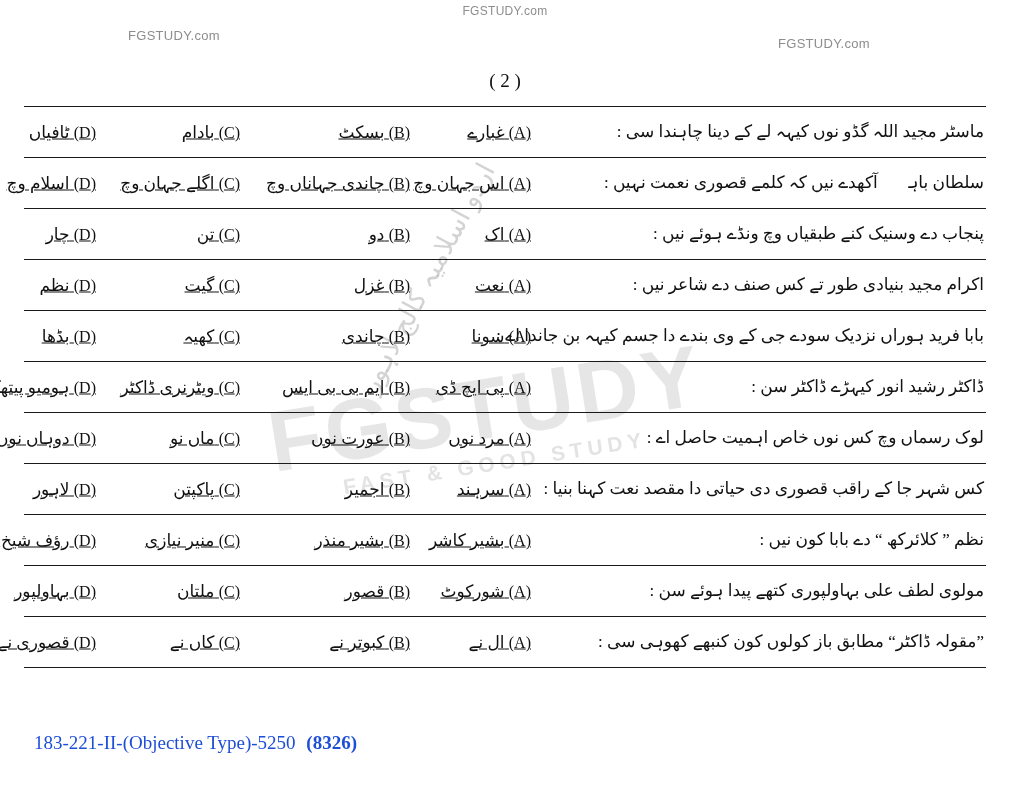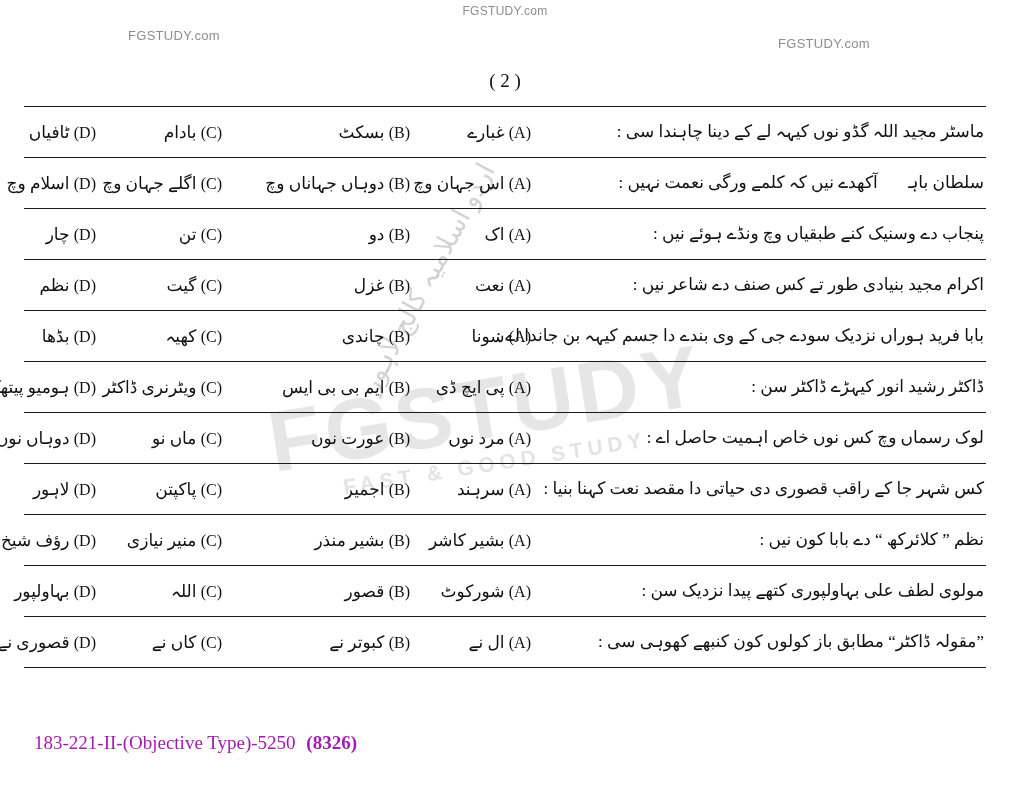--- a/index.html
+++ b/index.html
@@ -138,38 +138,39 @@
     direction: rtl;
     line-height: 1.25;
   }
   .opt {
     position: absolute;
     top: 50%;
     transform: translateY(-50%);
     font-size: 17px;
     white-space: nowrap;
     direction: rtl;
+    text-decoration: underline;
   }
   .opt .lbl {
     font-family: "Liberation Serif", serif;
     font-size: 16px;
   }
   .opt-a { right: 455px; }
   .opt-b { right: 576px; }
-  .opt-c { right: 764px; }
+  .opt-c { right: 746px; }
   .opt-d { right: 890px; }
 
   
   .footer {
     position: absolute;
     left: 34px;
     top: 732px;
     font-family: "Liberation Serif", serif;
     font-size: 19px;
-    color: #a21caf;
+    color: #1d4ed8;
     white-space: nowrap;
   }
   .footer .code {
     font-weight: bold;
     margin-left: 6px;
   }
 </style>
 </head>
 <body>
 
@@ -196,23 +197,23 @@
           <span class="opt opt-a"><span class="lbl">(A)</span> <span>غبارے</span></span>
           <span class="opt opt-b"><span class="lbl">(B)</span> <span>بسکٹ</span></span>
           <span class="opt opt-c"><span class="lbl">(C)</span> <span>بادام</span></span>
           <span class="opt opt-d"><span class="lbl">(D)</span> <span>ٹافیاں</span></span>
         </div>
       </td>
     </tr>
     <tr>
       <td class="q-cell">
         <div class="q-line">
-          <span class="q-text">سلطان باہوؒ آکھدے نیں کہ کلمے ورگی نعمت نہیں :</span>
+          <span class="q-text">سلطان باہوؒ آکھدے نیں کہ کلمے قصوری نعمت نہیں :</span>
           <span class="opt opt-a"><span class="lbl">(A)</span> <span>اس جہان وچ</span></span>
-          <span class="opt opt-b"><span class="lbl">(B)</span> <span>دوہاں جہاناں وچ</span></span>
+          <span class="opt opt-b"><span class="lbl">(B)</span> <span>چاندی جہاناں وچ</span></span>
           <span class="opt opt-c"><span class="lbl">(C)</span> <span>اگلے جہان وچ</span></span>
           <span class="opt opt-d"><span class="lbl">(D)</span> <span>اسلام وچ</span></span>
         </div>
       </td>
     </tr>
     <tr>
       <td class="q-cell">
         <div class="q-line">
           <span class="q-text">پنجاب دے وسنیک کنے طبقیاں وچ ونڈے ہوئے نیں :</span>
           <span class="opt opt-a"><span class="lbl">(A)</span> <span>اک</span></span>
@@ -284,24 +285,24 @@
           <span class="opt opt-a"><span class="lbl">(A)</span> <span>بشیر کاشر</span></span>
           <span class="opt opt-b"><span class="lbl">(B)</span> <span>بشیر منذر</span></span>
           <span class="opt opt-c"><span class="lbl">(C)</span> <span>منیر نیازی</span></span>
           <span class="opt opt-d"><span class="lbl">(D)</span> <span>رؤف شیخ</span></span>
         </div>
       </td>
     </tr>
     <tr>
       <td class="q-cell">
         <div class="q-line">
-          <span class="q-text">مولوی لطف علی بہاولپوری کتھے پیدا نزدیک سن :</span>
+          <span class="q-text">مولوی لطف علی بہاولپوری کتھے پیدا ہوئے سن :</span>
           <span class="opt opt-a"><span class="lbl">(A)</span> <span>شورکوٹ</span></span>
           <span class="opt opt-b"><span class="lbl">(B)</span> <span>قصور</span></span>
-          <span class="opt opt-c"><span class="lbl">(C)</span> <span>اللہ</span></span>
+          <span class="opt opt-c"><span class="lbl">(C)</span> <span>ملتان</span></span>
           <span class="opt opt-d"><span class="lbl">(D)</span> <span>بہاولپور</span></span>
         </div>
       </td>
     </tr>
     <tr>
       <td class="q-cell">
         <div class="q-line">
           <span class="q-text">”مقولہ ڈاکٹر“ مطابق باز کولوں کون کنبھے کھوہی سی :</span>
           <span class="opt opt-a"><span class="lbl">(A)</span> <span>ال نے</span></span>
           <span class="opt opt-b"><span class="lbl">(B)</span> <span>کبوتر نے</span></span>

